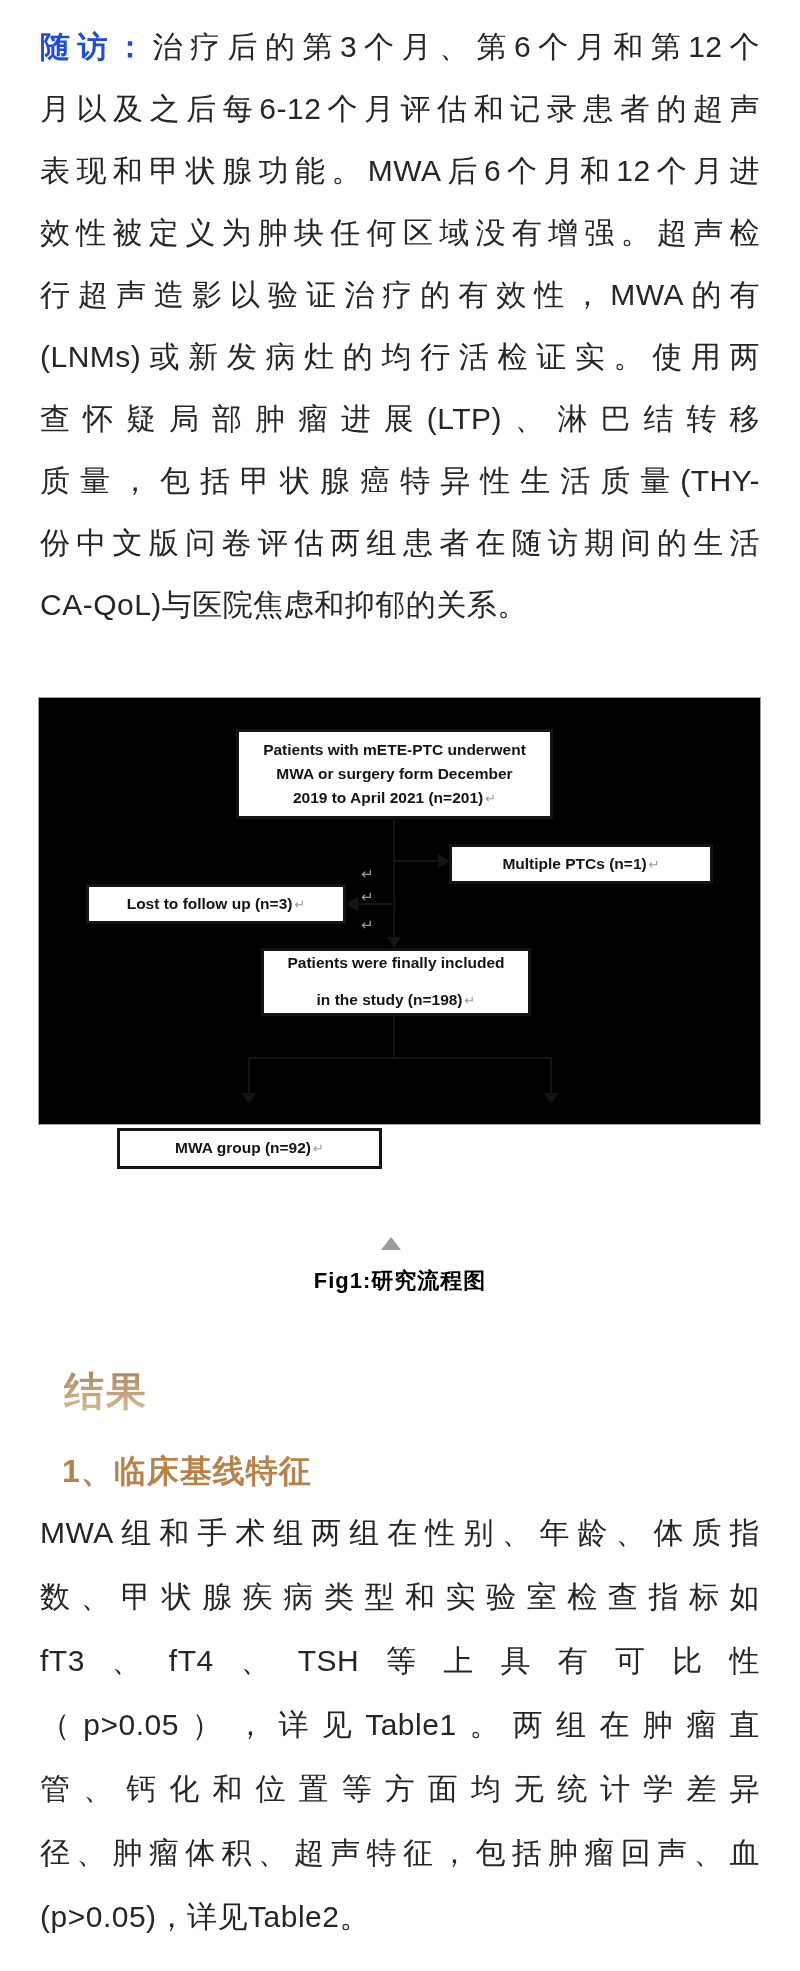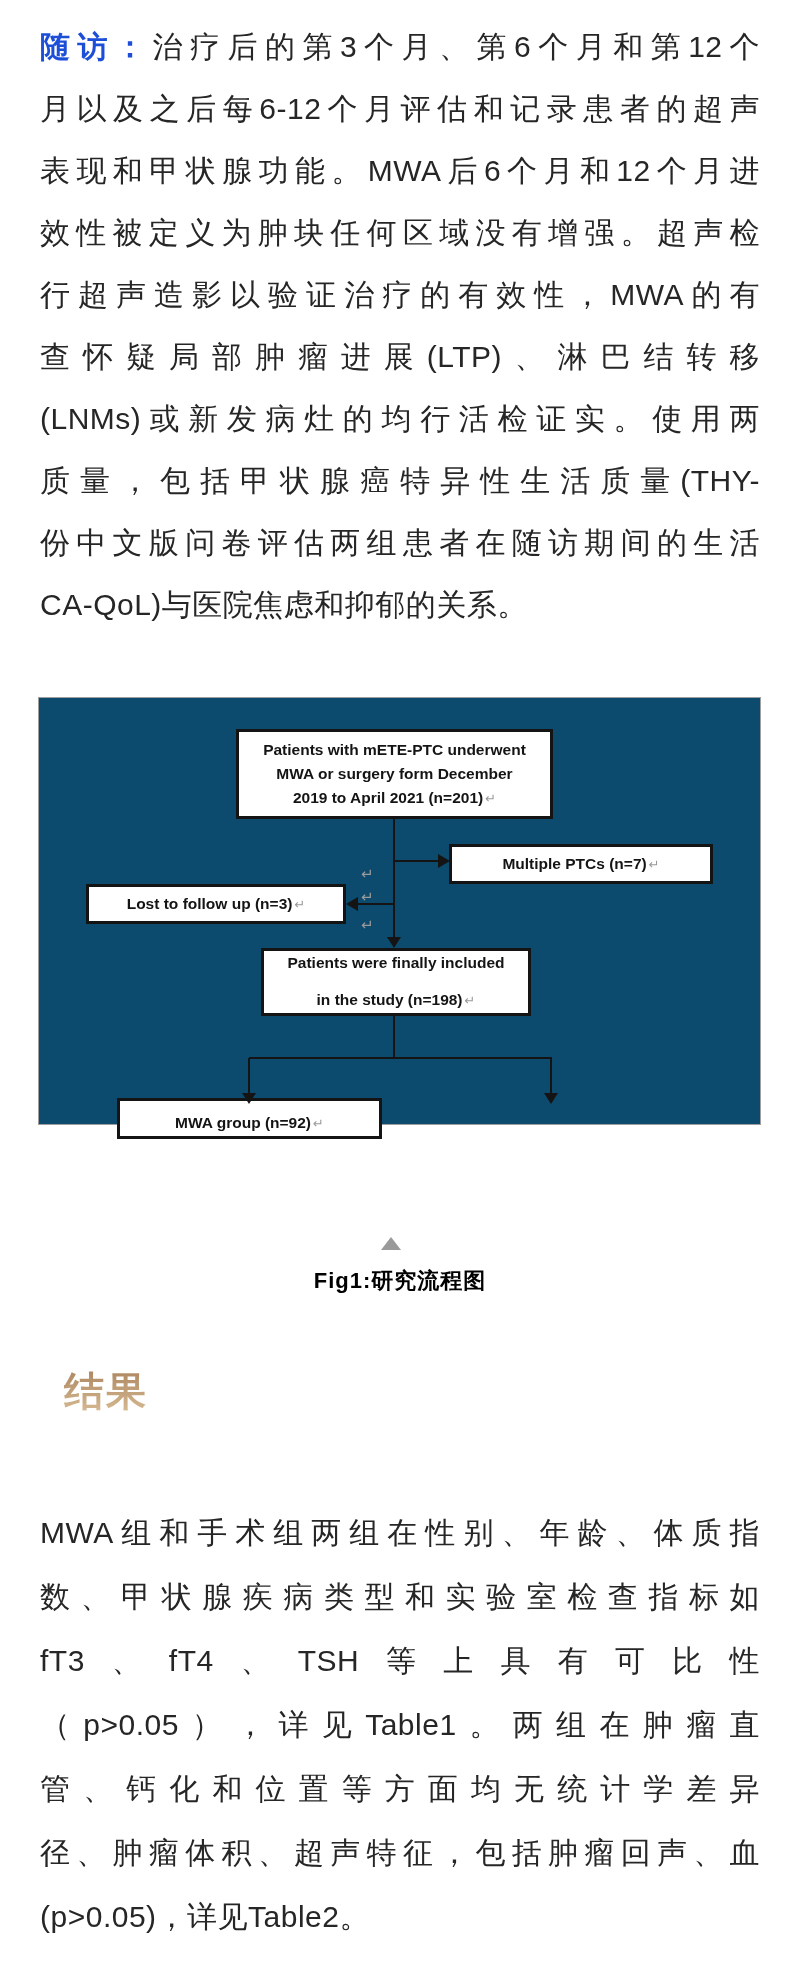--- a/index.html
+++ b/index.html
@@ -16,42 +16,42 @@
     text-align:justify; text-align-last:justify; white-space:nowrap;
     color:#262626;
   }
   .pline.last { text-align-last:left; }
   .p2 .pline { height:64px; line-height:64px; }
   .lead { color:#1d4ed8; font-weight:bold; }
 
   
   #flowchart {
     position:absolute; left:38px; top:697px; width:723px; height:428px;
-    border:1px solid #9e9e9e; background:#0c4a6e; box-sizing:border-box;
+    border:1px solid #9e9e9e; background:#000000; box-sizing:border-box;
   }
   .fc-box {
     position:absolute; box-sizing:border-box; border:3px solid #141414;
     background:#ffffff; display:flex; flex-direction:column;
     align-items:center; justify-content:center;
     font-weight:bold; font-size:15.5px; color:#141414; text-align:center;
   }
   .fc-box .bline { line-height:24px; white-space:nowrap; }
   .ret { color:#9a9a9a; font-weight:normal; font-size:13px; margin-left:2px; }
   .float-ret { position:absolute; color:#9a9a9a; font-size:15px; line-height:15px; }
   .cline { position:absolute; background:#141414; }
   .arr { position:absolute; width:0; height:0; }
   .arr.down  { border-left:7px solid transparent; border-right:7px solid transparent; border-top:11px solid #141414; }
   .arr.right { border-top:7px solid transparent; border-bottom:7px solid transparent; border-left:12px solid #141414; }
   .arr.left  { border-top:7px solid transparent; border-bottom:7px solid transparent; border-right:12px solid #141414; }
 
   #box-top      { left:197px; top:31px;  width:317px; height:90px; }
   #box-multiple { left:410px; top:146px; width:264px; height:40px; }
   #box-lost     { left:47px;  top:186px; width:260px; height:40px; }
   #box-included { left:222px; top:250px; width:270px; height:68px;justify-content:space-between; }
-  #box-mwa      { left:78px;  top:400px; width:265px; height:41px;justify-content:flex-end; }
+  #box-mwa      { left:78px;  top:430px; width:265px; height:41px; }
   #box-surgery  { left:378px; top:406px; width:268px; height:41px; }
 
   
   #fig-triangle {
     position:absolute; left:381px; top:1237px; width:0; height:0;
     border-left:10px solid transparent; border-right:10px solid transparent;
     border-bottom:13px solid #9a9a9a;
   }
   #fig-caption {
     position:absolute; left:0; top:1266px; width:800px; text-align:center;
@@ -79,37 +79,37 @@
 <body>
 
 <div id="page">
 
   <div class="para p1" style="top:16px;">
     <div class="pline"><span class="lead">随访：</span><span>治疗后的第3个月、第6个月和第12个</span></div>
     <div class="pline">月以及之后每6-12个月评估和记录患者的超声</div>
     <div class="pline">表现和甲状腺功能。MWA后6个月和12个月进</div>
     <div class="pline">效性被定义为肿块任何区域没有增强。超声检</div>
     <div class="pline">行超声造影以验证治疗的有效性，MWA的有</div>
+    <div class="pline">(LNMs)或新发病灶的均行活检证实。使用两</div>
     <div class="pline">查怀疑局部肿瘤进展(LTP)、淋巴结转移</div>
-    <div class="pline">(LNMs)或新发病灶的均行活检证实。使用两</div>
     <div class="pline">质量，包括甲状腺癌特异性生活质量(THY-</div>
     <div class="pline">份中文版问卷评估两组患者在随访期间的生活</div>
     <div class="pline last">CA-QoL)与医院焦虑和抑郁的关系。</div>
   </div>
 
   <div id="flowchart">
 
     <div class="fc-box" id="box-top">
       <div class="bline">Patients with mETE-PTC underwent</div>
       <div class="bline">MWA or surgery form December</div>
       <div class="bline"><span>2019 to April 2021 (n=201)</span><span class="ret">↵</span></div>
     </div>
 
     <div class="fc-box" id="box-multiple">
-      <div class="bline"><span>Multiple PTCs (n=7)</span><span class="ret">↵</span></div>
+      <div class="bline"><span>Multiple PTCs (n=1)</span><span class="ret">↵</span></div>
     </div>
 
     <div class="fc-box" id="box-lost">
       <div class="bline"><span>Lost to follow up (n=3)</span><span class="ret">↵</span></div>
     </div>
 
     <div class="fc-box" id="box-included">
       <div class="bline">Patients were finally included</div>
       <div class="bline"><span>in the study (n=198)</span><span class="ret">↵</span></div>
     </div>
@@ -137,20 +137,21 @@
 
     <div class="float-ret" style="left:322px; top:168px;">↵</div>
     <div class="float-ret" style="left:322px; top:191px;">↵</div>
     <div class="float-ret" style="left:322px; top:219px;">↵</div>
   </div>
 
   <div id="fig-triangle"></div>
   <div id="fig-caption">Fig1:研究流程图</div>
 
   <div id="results-heading">结果</div>
+  <div id="sub-heading">1、临床基线特征</div>
 
   <div class="para p2" style="top:1501px;">
     <div class="pline">MWA组和手术组两组在性别、年龄、体质指</div>
     <div class="pline">数、甲状腺疾病类型和实验室检查指标如</div>
     <div class="pline">fT3、fT4、TSH等上具有可比性</div>
     <div class="pline">（p&gt;0.05），详见Table1。两组在肿瘤直</div>
     <div class="pline">管、钙化和位置等方面均无统计学差异</div>
     <div class="pline">径、肿瘤体积、超声特征，包括肿瘤回声、血</div>
     <div class="pline last">(p&gt;0.05)，详见Table2。</div>
   </div>

